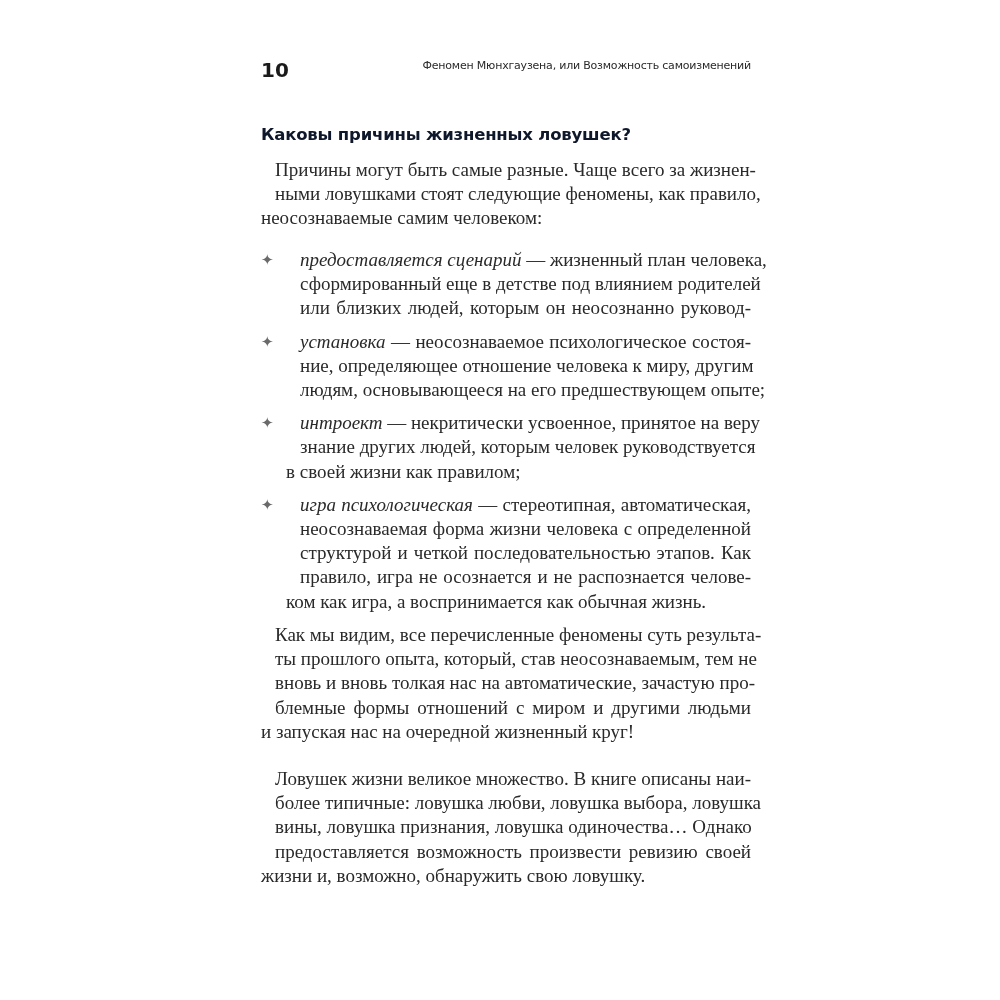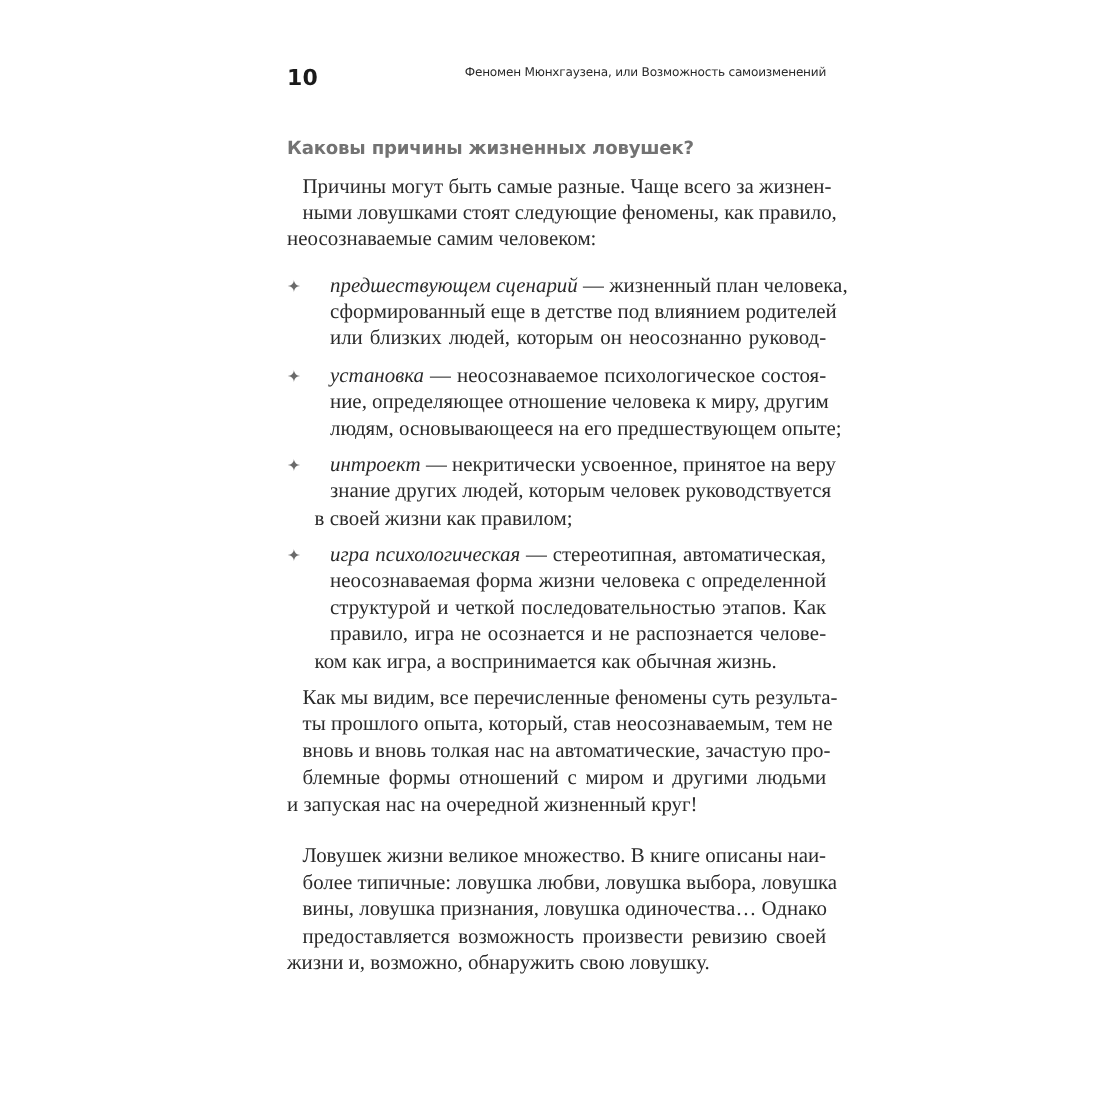--- a/index.html
+++ b/index.html
@@ -1,21 +1,21 @@
 <!DOCTYPE html>
 <html><head>
   <meta charset="utf-8">
   <style>
     html, body { margin: 0; padding: 0; background: #ffffff; }
     body { width: 1000px; height: 1000px; position: relative; overflow: hidden; color: #1f1f1f; }
     .page { position: absolute; left: 261px; top: 0; width: 490px; }
     .running-head { position: absolute; top: 58px; left: 0; width: 490px; height: 24px; font-family: "DejaVu Sans", sans-serif; }
     .page-num { position: absolute; left: 0; top: 0; font-weight: bold; font-size: 20px; color: #1a1a1a; }
     .running-title { position: absolute; right: 0; top: 1px; font-size: 11px; color: #2a2a2a; letter-spacing: -0.2px; }
-    .heading { position: absolute; top: 125px; left: 0; font-family: "DejaVu Sans", sans-serif; font-weight: bold; font-size: 16.5px; color: #737373; letter-spacing: -0.2px; }
+    .heading { position: absolute; top: 125px; left: 0; font-family: "DejaVu Sans", sans-serif; font-weight: bold; font-size: 16.5px; color: #0f172a; letter-spacing: -0.2px; }
     .body-text { font-family: "Liberation Serif", serif; font-size: 19px; line-height: 24.2px; color: #2a2a2a; }
     .line { display: block; white-space: nowrap; }
     .just { text-align: justify; text-align-last: justify; margin-left: 14px; }
     .para { position: absolute; left: 0; width: 490px; }
     .list { position: absolute; left: 0; width: 490px; }
     .item { position: relative; padding-left: 25px; width: 465px; }
     .bullet { position: absolute; left: 0; top: 0; color: #6a6a6a; font-family: "DejaVu Sans", sans-serif; font-size: 15px; }
     .term { font-style: italic; }
   </style>
 </head>
@@ -33,21 +33,21 @@
   <div class="para body-text" style="top:158px;">
     <span class="line just">Причины могут быть самые разные. Чаще всего за жизнен-</span>
     <span class="line just">ными ловушками стоят следующие феномены, как правило,</span>
     <span class="line">неосознаваемые самим человеком:</span>
   </div>
 
   <div class="list body-text" style="top:248px;">
 
     <div class="item" style="margin-bottom:9px;">
       <span class="bullet">✦</span>
-      <span class="line just"><span class="term">предшествующем сценарий</span><span> — жизненный план человека,</span></span>
+      <span class="line just"><span class="term">предоставляется сценарий</span><span> — жизненный план человека,</span></span>
       <span class="line just">сформированный еще в детстве под влиянием родителей</span>
       <span class="line just">или близких людей, которым он неосознанно руковод-</span>
     </div>
 
     <div class="item" style="margin-bottom:9px;">
       <span class="bullet">✦</span>
       <span class="line just"><span class="term">установка</span><span> — неосознаваемое психологическое состоя-</span></span>
       <span class="line just">ние, определяющее отношение человека к миру, другим</span>
       <span class="line just">людям, основывающееся на его предшествующем опыте;</span>
     </div>

